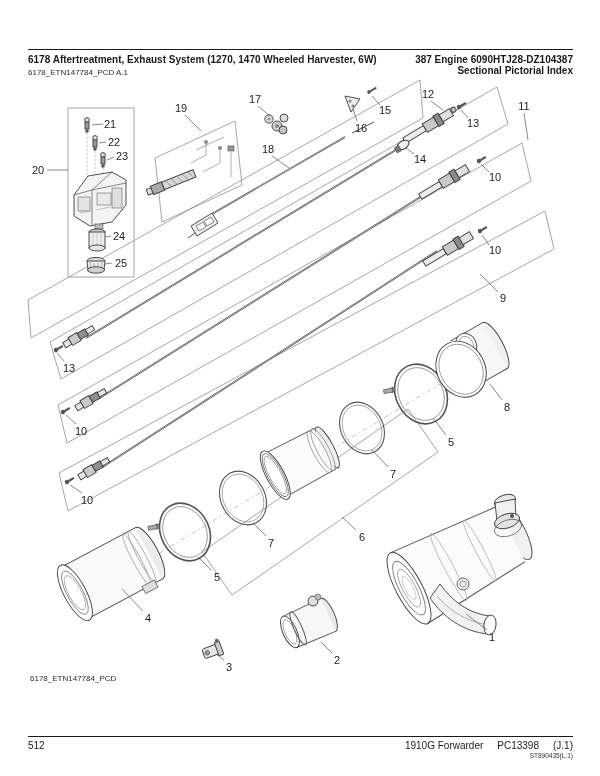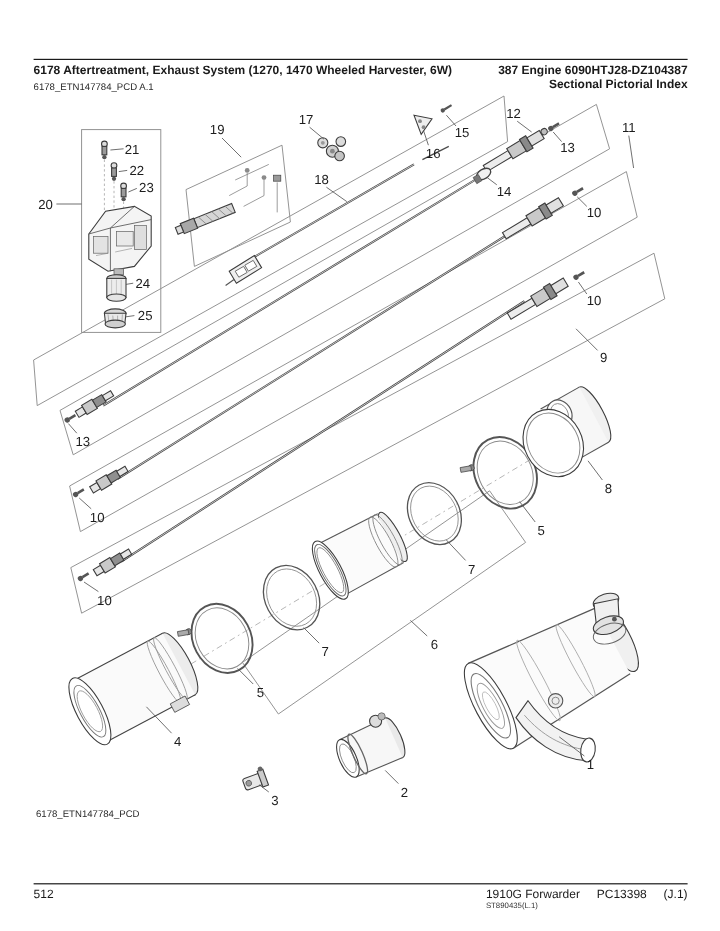--- a/index.html
+++ b/index.html
@@ -5,21 +5,21 @@
   html,body{margin:0;padding:0;background:#ffffff;}
   body{width:600px;height:776px;position:relative;font-family:"Liberation Sans",sans-serif;color:#1a1a1a;overflow:hidden;}
   .hdr-right{position:absolute;top:27px;right:27px;text-align:right;font-weight:bold;font-size:10px;line-height:11px;margin-top:27px;}
   .rule{position:absolute;left:28px;right:27px;height:0;border-top:1.6px solid #1a1a1a;}
   .rule-top{top:49px;}
   .rule-bottom{top:736px;border-top-width:1.2px;}
   .sec-title{position:absolute;top:54px;left:28px;font-weight:bold;font-size:10px;}
   .sec-sub{position:absolute;top:68px;left:28px;font-size:8px;color:#2b2b2b;}
   .fig-caption{position:absolute;top:674px;left:30px;font-size:8px;color:#2b2b2b;}
   .page-num{position:absolute;top:740px;left:28px;font-weight:normal;font-size:10px;}
-  .ftr-right{position:absolute;top:740px;right:27px;font-size:10px;}
+  .ftr-right{position:absolute;top:740px;right:27px;text-align:right;font-size:10px;}
   .ftr-right .row1 span{margin-left:14px;}
   .ftr-right .row2{font-size:6.5px;color:#333;margin-top:1px;}
   svg{position:absolute;left:0;top:0;}
   text.callout{font-family:"Liberation Sans",sans-serif;font-size:11px;fill:#1d1d1d;}
   .band{fill:none;stroke:#8f8f8f;stroke-width:0.8;}
   .ldr{stroke:#555;stroke-width:0.7;fill:none;}
   .part{stroke:#3c3c3c;stroke-width:0.9;}
   .thin{stroke:#777;stroke-width:0.6;fill:none;}
 </style>
 </head>

